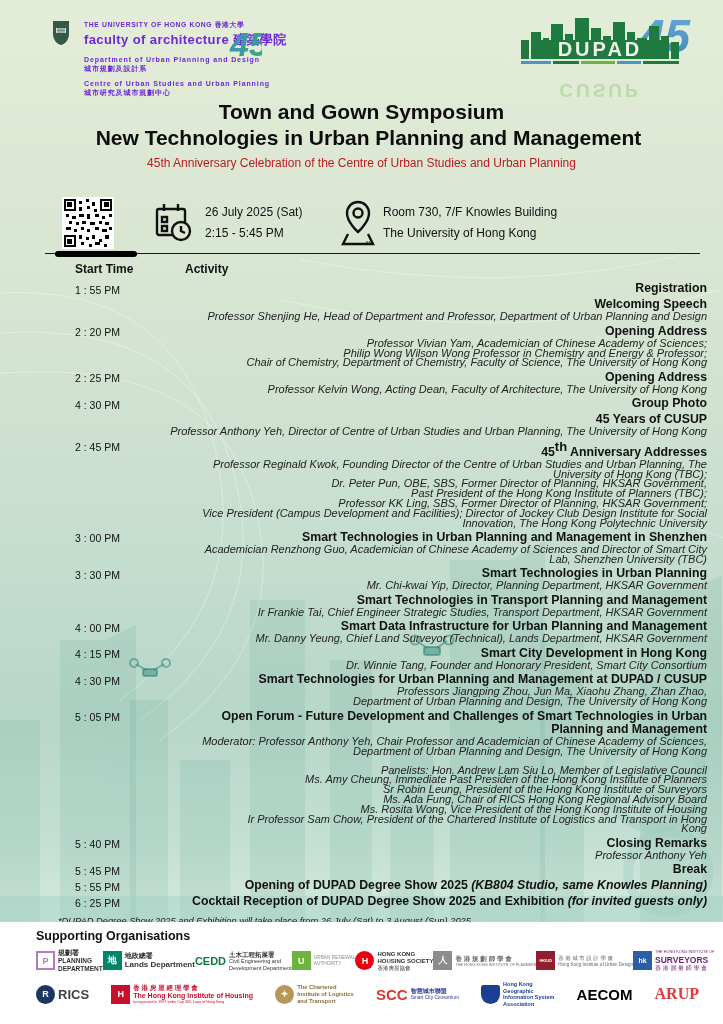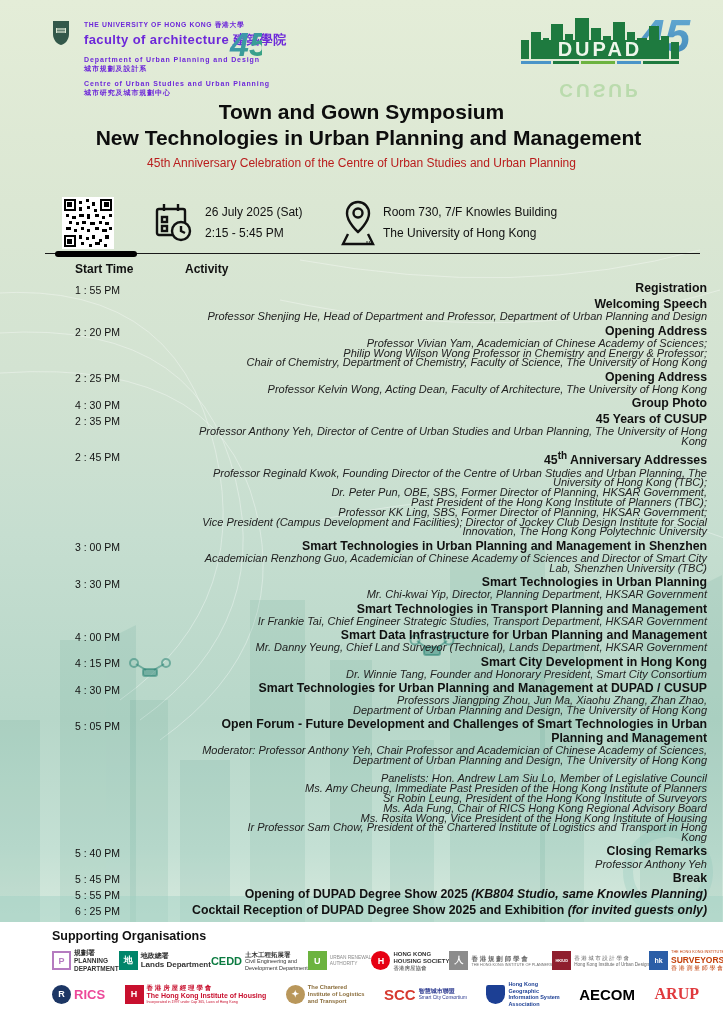--- a/index.html
+++ b/index.html
@@ -39,31 +39,31 @@
   .rule::before{content:"";position:absolute;left:10px;top:-2.5px;width:82px;height:6px;background:#000;border-radius:3px;}
 
   
   .schedule{position:absolute;top:262px;left:58px;right:16px;color:#111;}
   .sched-head{display:flex;font-weight:bold;font-size:12px;margin-bottom:6px;}
   .sched-head .h-time{width:127px;padding-left:17px;box-sizing:border-box;}
   .srow{display:flex;margin-top:2.5px;}
   .srow .time{width:127px;padding-left:17px;box-sizing:border-box;font-size:10.5px;padding-top:1.5px;}
   .srow .act{flex:1;text-align:right;}
   .act-title{font-size:12.3px;font-weight:bold;line-height:13.2px;}
-  .act-title .sup{font-size:10px;vertical-align:super;}
+  .act-title .sup{font-size:13px;vertical-align:super;}
   .act-title .title-italic{font-style:italic;}
   .details{margin-top:1px;}
   .detail-line{font-size:11px;font-style:italic;line-height:9.8px;color:#222;white-space:pre-wrap;}
   .detail-line.spacer{height:9px;}
   .footnote{font-size:9.3px;font-style:italic;margin-top:7px;margin-left:0;color:#222;}
   .notes-sep{border-top:1px solid #333;margin:7px 0 6px -13px;}
   .note-line{font-size:9.5px;line-height:11.5px;color:#111;}
 
   
-  .footer{position:absolute;top:922px;left:0;right:0;bottom:0;background:#fff;padding:7px 24px 0 52px;box-sizing:border-box;}
+  .footer{position:absolute;top:922px;left:0;right:0;bottom:0;background:#fff;padding:7px 24px 0 36px;box-sizing:border-box;}
   .footer-heading{font-size:12.5px;font-weight:bold;color:#111;margin-bottom:6px;}
   .logo-row{display:flex;justify-content:space-between;align-items:center;}
   .logo-row.r1{margin-bottom:8px;}
   .logo{display:flex;align-items:center;gap:3px;}
   .logo-icon{display:flex;align-items:center;justify-content:center;width:19px;height:19px;flex:none;
     font-size:9px;font-weight:bold;box-sizing:border-box;}
   .logo-icon.circle{border-radius:50%;}
   .logo-icon.fan{border-radius:3px 3px 12px 12px;}
   .logo-word{font-weight:bold;white-space:nowrap;}
   .logo-word.serif{font-family:"Liberation Serif", serif;}
@@ -324,21 +324,20 @@
 
   <div class="srow">
     <div class="time">4 : 30 PM</div>
     <div class="act">
       <div class="act-title"><span>Group Photo</span></div>
 
     </div>
   </div>
 
   <div class="srow">
-    <div class="time">2 : 35 PM</div>
     <div class="act">
       <div class="act-title"><span>45 Years of CUSUP</span></div>
       <div class="details">
               <div class="detail-line">Professor Anthony Yeh, Director of Centre of Urban Studies and Urban Planning, The University of Hong Kong</div>
             </div>
     </div>
   </div>
 
   <div class="srow">
     <div class="time">2 : 45 PM</div>
@@ -523,31 +522,31 @@
         </div>
         <div class="logo">
           <span class="logo-icon square" style="background: rgb(143, 31, 46); color: rgb(255, 255, 255); font-size: 4px;">HKIUD</span>
           <span class="logo-lines" style="color: rgb(102, 102, 102);">
             <div style="font-size: 5.5px;">香 港 城 市 設 計 學 會</div>
             <div style="font-size: 4.6px;">Hong Kong Institute of Urban Design</div>
           </span>
         </div>
         <div class="logo">
           <span class="logo-icon square" style="background: rgb(43, 94, 167); color: rgb(255, 255, 255); font-size: 7px;">hk</span>
-          <span class="logo-lines" style="color: #c2410c;">
+          <span class="logo-lines" style="color: #701a75;">
             <div style="font-size: 3.8px;">THE HONG KONG INSTITUTE OF</div>
             <div style="font-size: 8.5px; font-weight: bold;">SURVEYORS</div>
             <div style="font-size: 6px;">香 港 測 量 師 學 會</div>
           </span>
         </div>
       </div>
     <div class="logo-row r2">
         <div class="logo">
           <span class="logo-icon circle" style="background: rgb(28, 54, 100); color: rgb(255, 255, 255);">R</span>
-          <span class="logo-word" style="color: #ec4899; font-size: 13px;">RICS</span>
+          <span class="logo-word" style="color: #404040; font-size: 13px;">RICS</span>
         </div>
         <div class="logo">
           <span class="logo-icon square" style="background: rgb(200, 16, 46); color: rgb(255, 255, 255);">H</span>
           <span class="logo-lines" style="color: rgb(200, 16, 46);">
             <div style="font-size: 6.5px; font-weight: bold;">香 港 房 屋 經 理 學 會</div>
             <div style="font-size: 7px; font-weight: bold;">The Hong Kong Institute of Housing</div>
             <div style="font-size: 3.6px;">Incorporated in 1997 under Cap 365, Laws of Hong Kong</div>
           </span>
         </div>
         <div class="logo">

